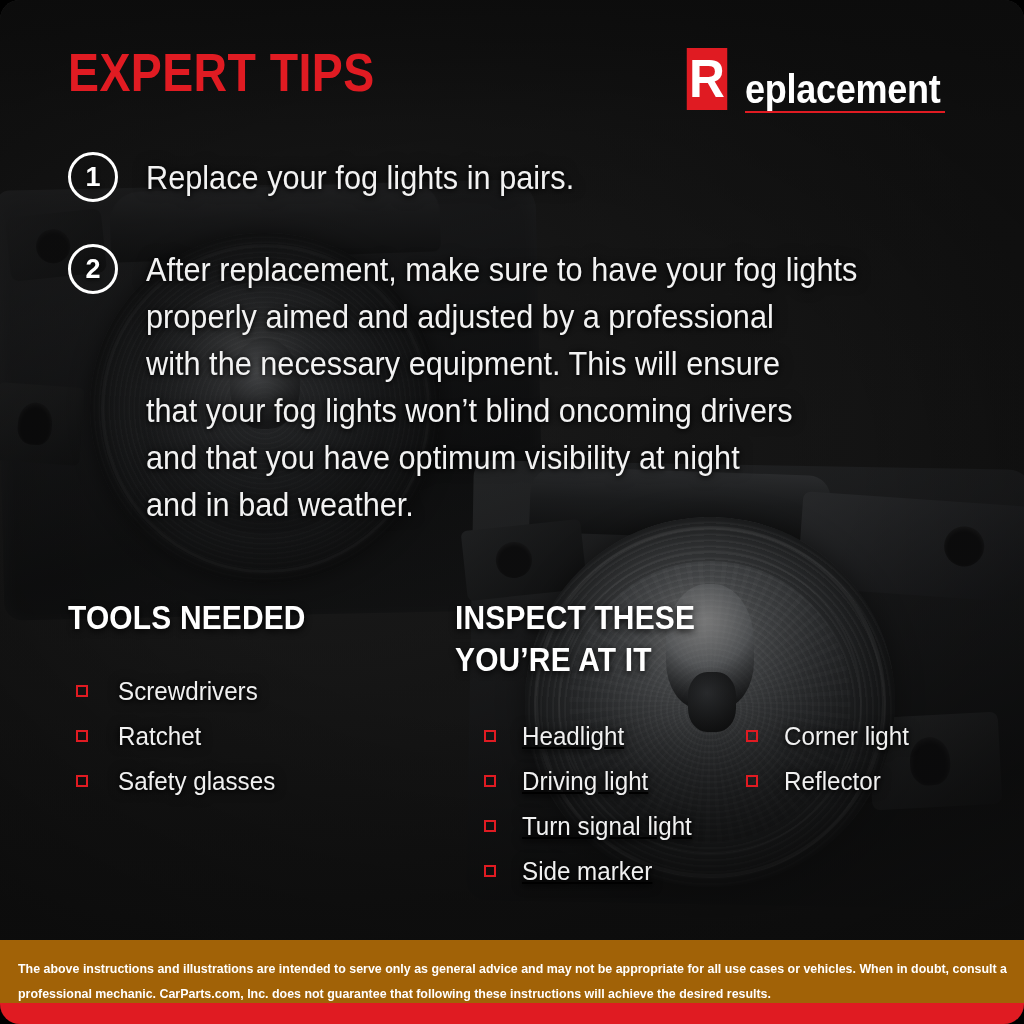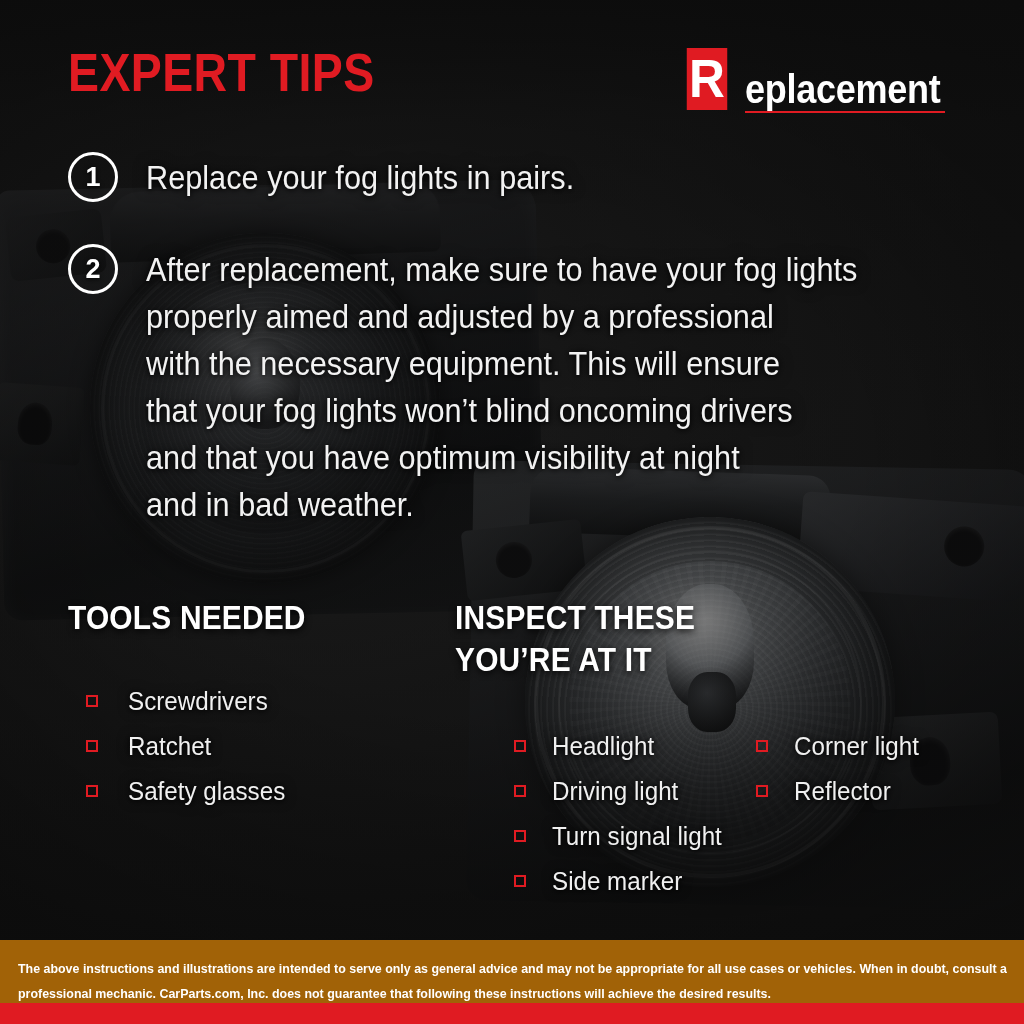--- a/index.html
+++ b/index.html
@@ -11,20 +11,21 @@
     font-family: "Liberation Sans", sans-serif;
   }
 
   
   .canvas {
     position: relative;
     width: 1024px;
     height: 1024px;
     overflow: hidden;
     background: #1b1b1b;
+    border-radius: 20px;
   }
 
   
   .photo-layer {
     position: absolute;
     inset: 0;
     overflow: hidden;
   }
   .bg-base {
     position: absolute;
@@ -411,25 +412,25 @@
     transform-origin: left top;
     white-space: pre-line;
     text-shadow: 0 2px 8px rgba(0,0,0,.95);
   }
   .title-tools   { left: 68px;  top: 596px; }
   .title-inspect { left: 455px; top: 596px; }
 
   .check-list {
     position: absolute;
     list-style: none;
-    margin: 18px;
+    margin: 8px;
     padding: 0;
   }
   .list-tools     { left: 68px;  top: 660px; }
-  .list-inspect-a { left: 496px; top: 705px; }
+  .list-inspect-a { left: 476px; top: 705px; text-decoration: underline; }
   .list-inspect-b { left: 738px; top: 705px; }
 
   .check-item {
     display: flex;
     align-items: center;
     height: 45px;
   }
   .check-box {
     flex: 0 0 auto;
     width: 12px;

